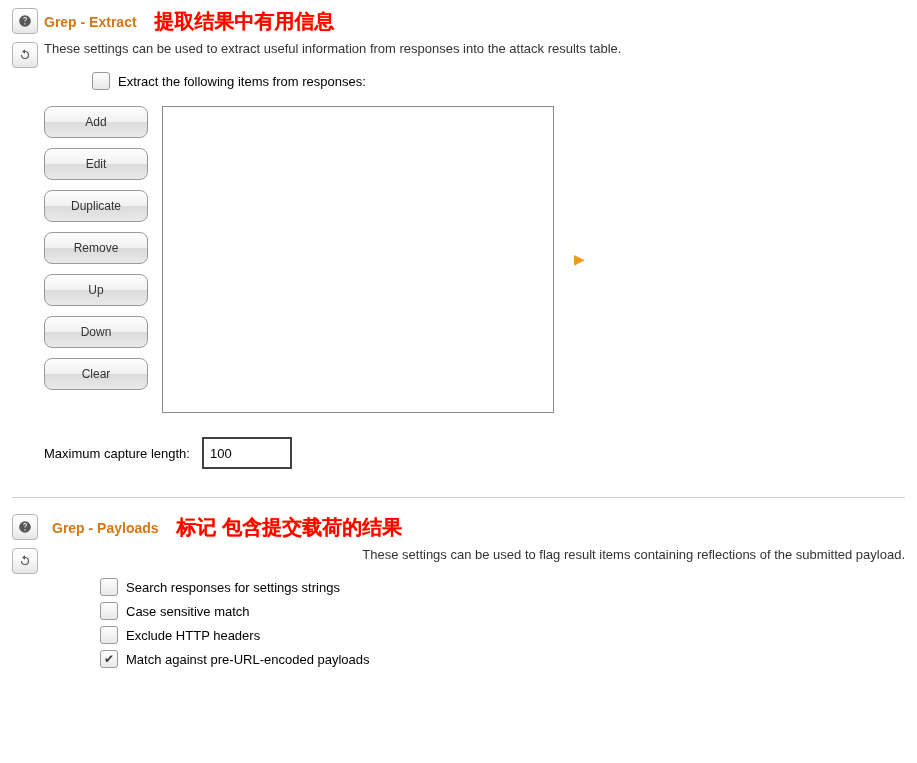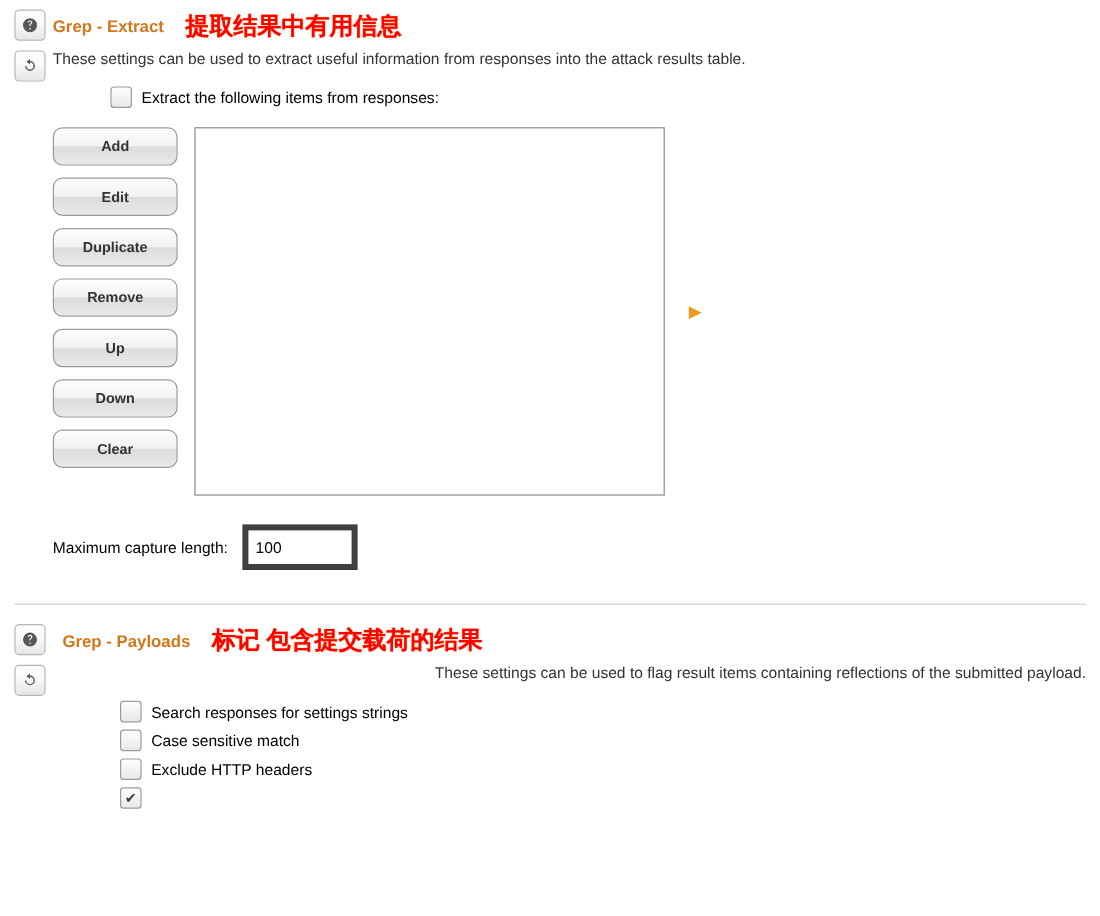--- a/index.html
+++ b/index.html
@@ -98,21 +98,20 @@
       height: 30px;
       border: 1px solid #9a9a9a;
       border-radius: 8px;
       background: linear-gradient(#fdfdfd 0%, #f2f2f2 48%, #dcdcdc 52%, #e9e9e9 100%);
       font-size: 12px;
       color: #333;
       cursor: pointer;
       display: flex;
       align-items: center;
       justify-content: center;
-      font-weight: bold;
     }
     .listbox {
       width: 390px;
       height: 305px;
       border: 1px solid #8a8a8a;
       background: #fff;
     }
     .play-arrow {
       margin-left: 6px;
       margin-top: 145px;
@@ -121,21 +120,21 @@
     }
     .capture-row {
       margin-top: 24px;
       display: flex;
       align-items: center;
       gap: 12px;
     }
     .text-input {
       width: 74px;
       height: 24px;
-      border: 5px solid #404040;
+      border: 2px solid #404040;
       padding: 2px 6px;
       font-size: 13px;
     }
     hr.sep {
       border: none;
       border-top: 1px solid #cfcfcf;
       margin: 8px 12px;
     }
     .checks-block {
       margin-top: 14px;
@@ -223,17 +222,18 @@
         <div class="checkbox-row">
           <div class="checkbox"></div>
           <span>Case sensitive match</span>
         </div>
         <div class="checkbox-row">
           <div class="checkbox"></div>
           <span>Exclude HTTP headers</span>
         </div>
         <div class="checkbox-row">
           <div class="checkbox checked"></div>
+          <span>Match against pre-URL-encoded payloads</span>
         </div>
       </div>
     </div>
   </div>
 </div>
 
 </body></html>

